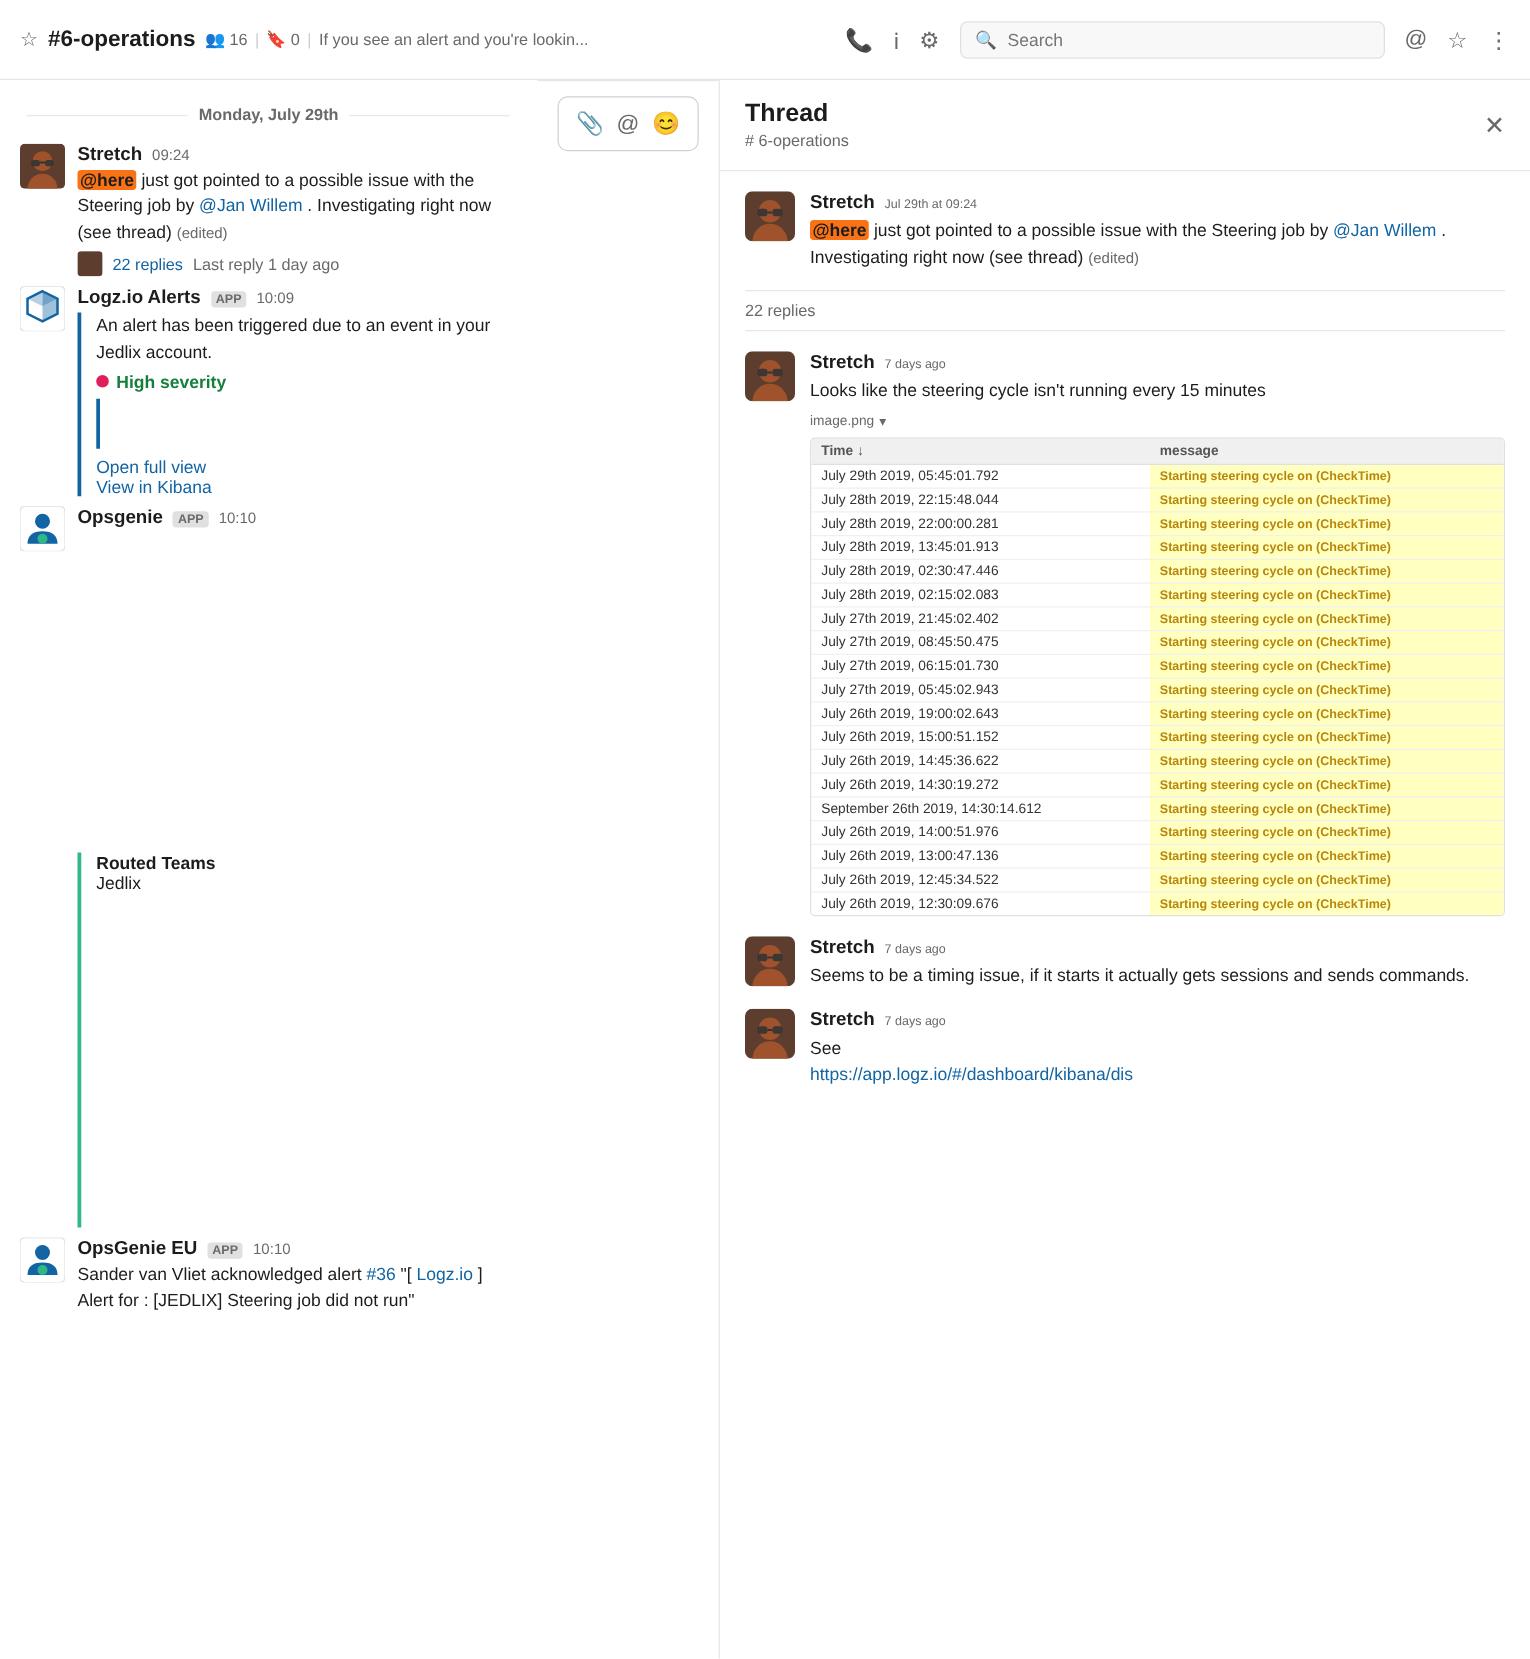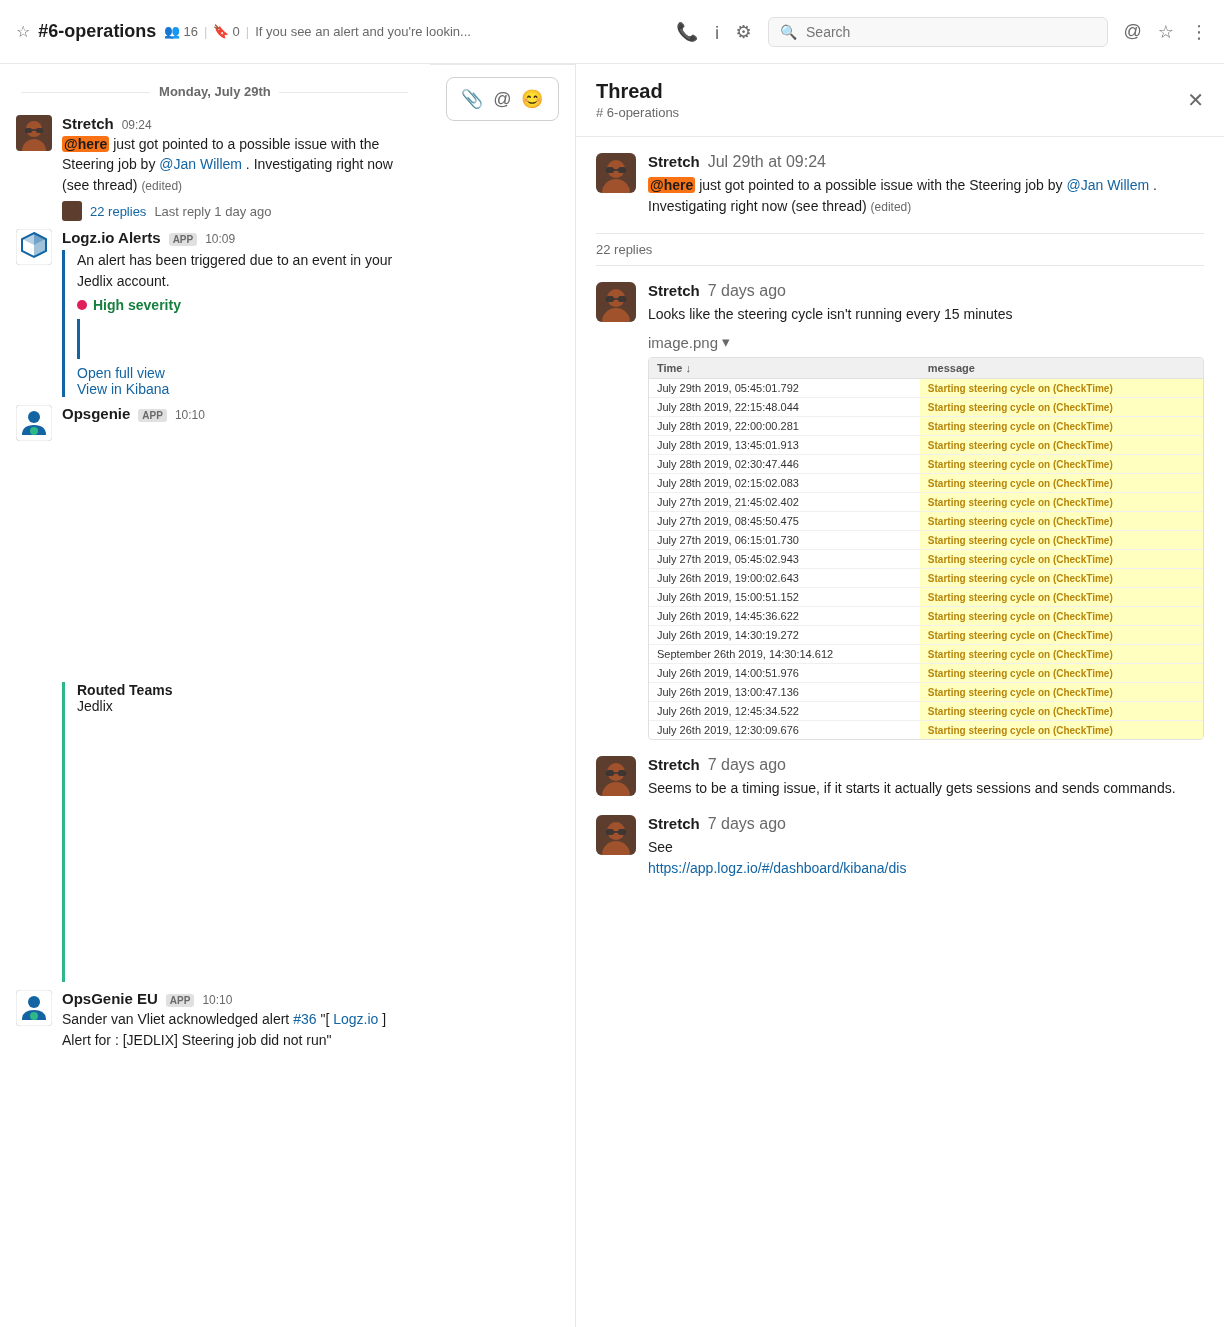--- a/index.html
+++ b/index.html
@@ -89,28 +89,28 @@
     .thread-title { font-size: 20px; font-weight: 700; color: #1d1c1d; }
     .thread-channel { color: #696969; font-size: 13px; margin-top: 2px; }
     .close-btn { color: #696969; font-size: 20px; cursor: pointer; background: none; border: none; }
 
     .thread-messages { flex: 1; overflow-y: auto; padding: 16px 20px; }
     .thread-message { display: flex; gap: 12px; margin-bottom: 16px; }
     .thread-avatar { width: 40px; height: 40px; border-radius: 6px; background: #ccc; flex-shrink: 0; overflow: hidden; }
     .thread-msg-content { flex: 1; }
     .thread-msg-header { display: flex; align-items: baseline; gap: 8px; margin-bottom: 4px; }
     .thread-sender { font-weight: 700; color: #1d1c1d; font-size: 15px; }
-    .thread-time { color: #696969; font-size: 16px; }
+    .thread-time { color: #696969; font-size: 10px; }
     .thread-msg-text { color: #1d1c1d; line-height: 1.5; font-size: 14px; }
 
     .replies-count { color: #696969; font-size: 13px; padding: 8px 0; border-top: 1px solid #e8e8e8; border-bottom: 1px solid #e8e8e8; margin-bottom: 16px; }
 
     
     .image-attachment { margin-top: 8px; }
-    .attachment-name { display: flex; align-items: flex-end; gap: 4px; color: #696969; font-size: 15px; margin-bottom: 6px; }
+    .attachment-name { display: flex; align-items: flex-start; gap: 4px; color: #696969; font-size: 11px; margin-bottom: 6px; }
     .attachment-table {
       border: 1px solid #e0e0e0; border-radius: 4px; overflow: hidden;
       background: #fff; font-size: 11px; width: 100%;
     }
     .attachment-table table { width: 100%; border-collapse: collapse; }
     .attachment-table th { background: #f0f0f0; padding: 4px 8px; text-align: left; color: #555; font-weight: 600; border-bottom: 1px solid #e0e0e0; }
     .attachment-table td { padding: 3px 8px; border-bottom: 1px solid #f0f0f0; color: #333; }
     .attachment-table td:last-child { color: #d4a000; font-weight: 600; font-size: 10px; }
     .attachment-table tr:last-child td { border-bottom: none; }
 

